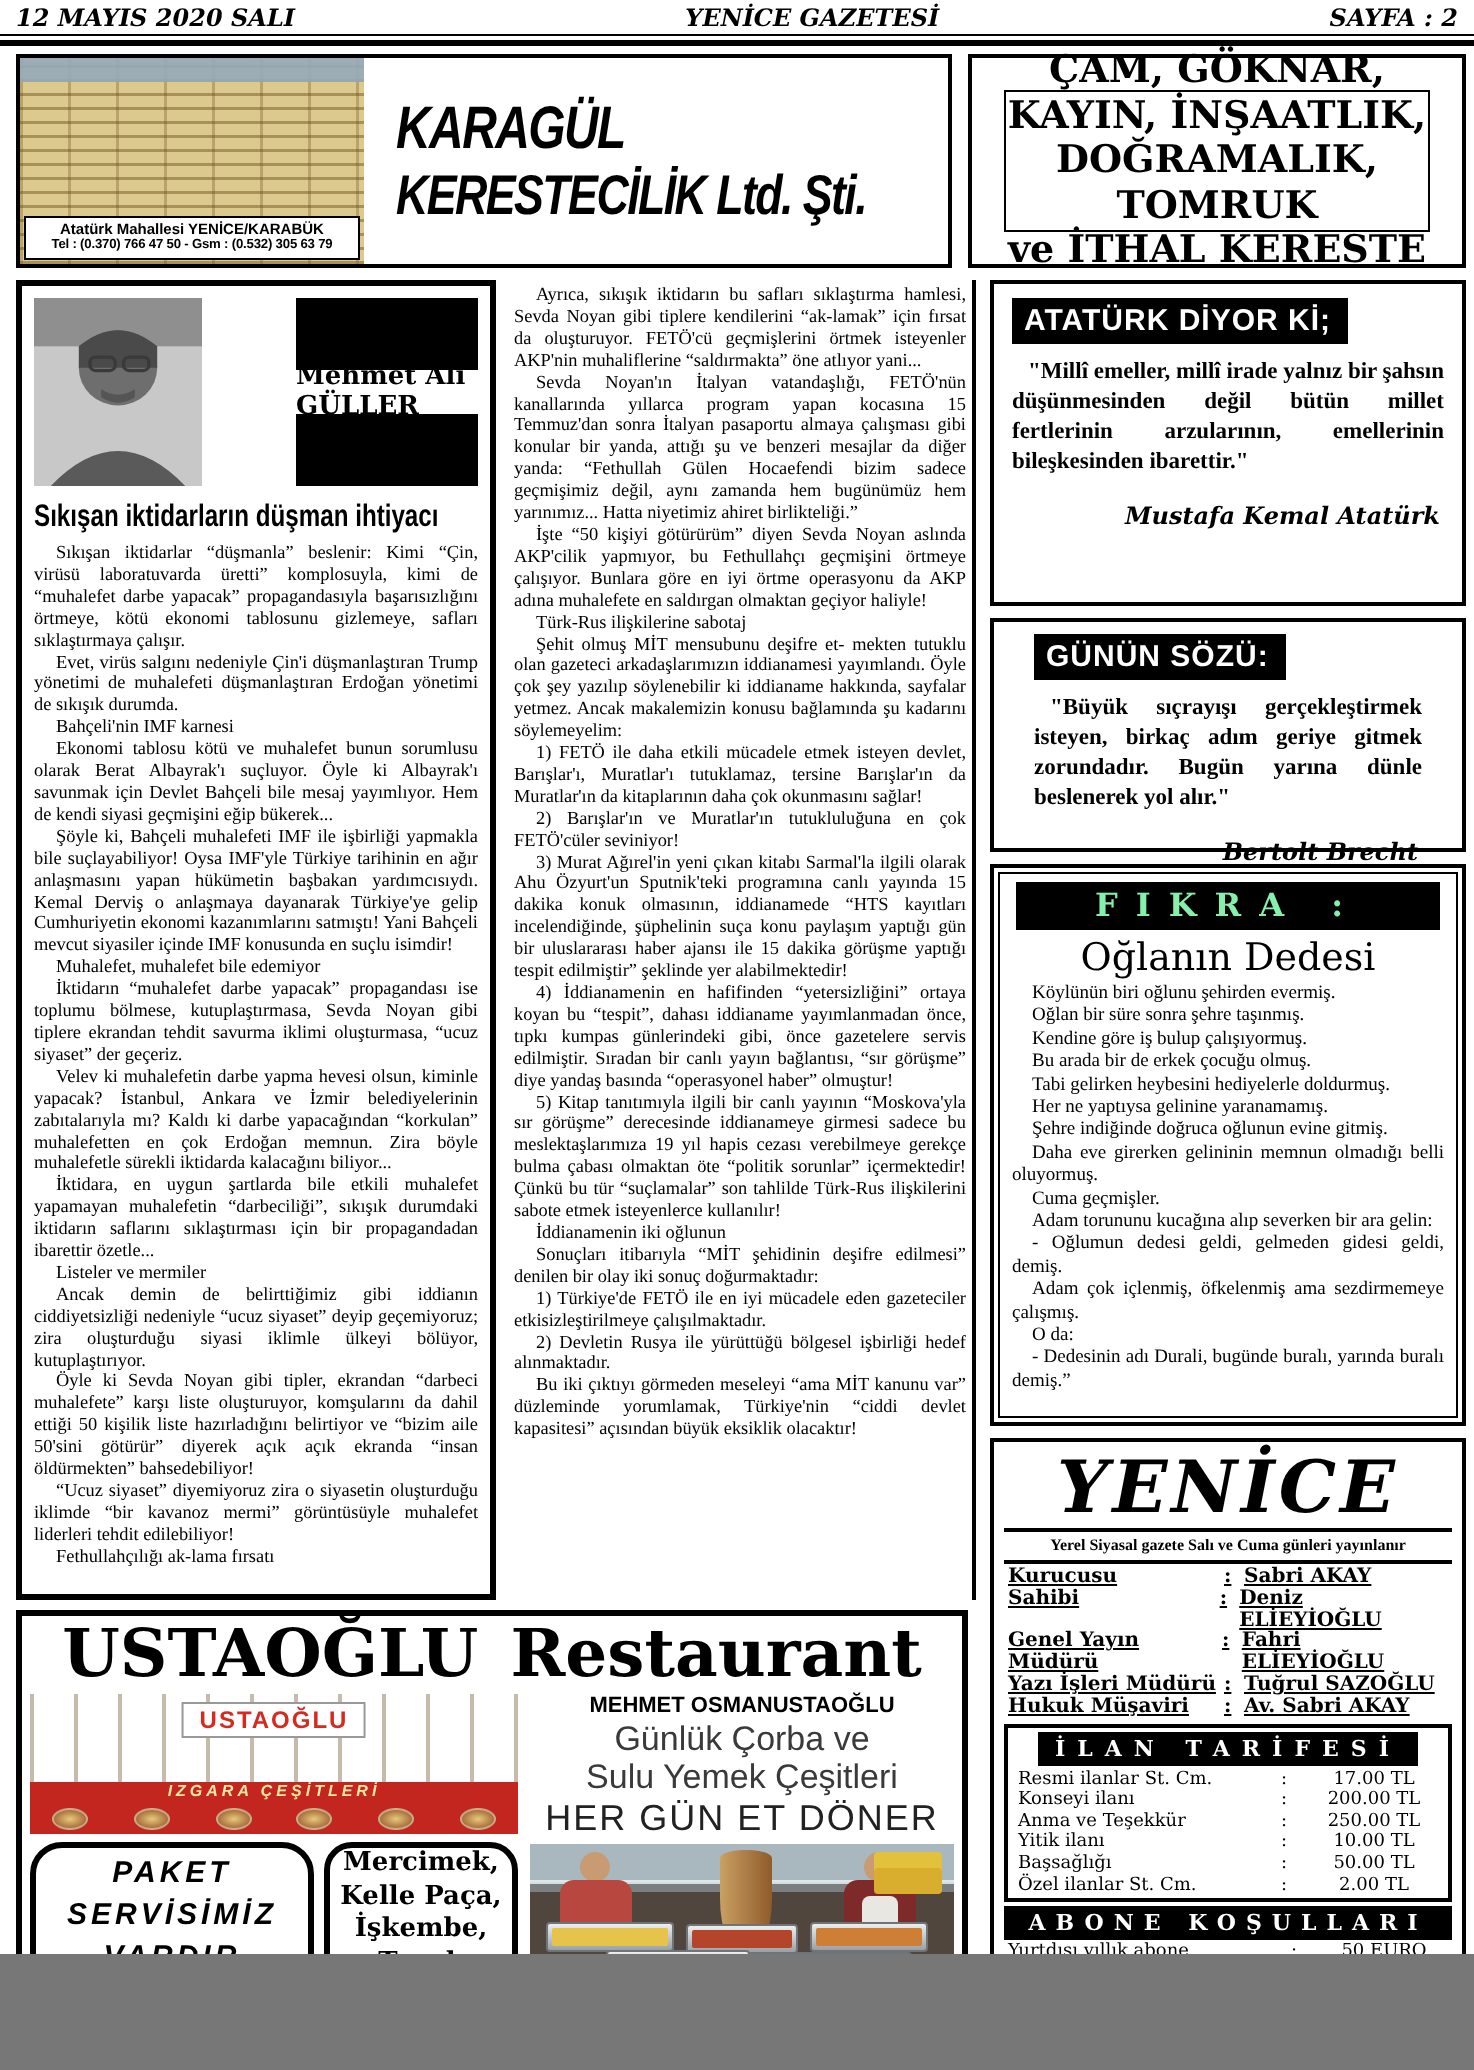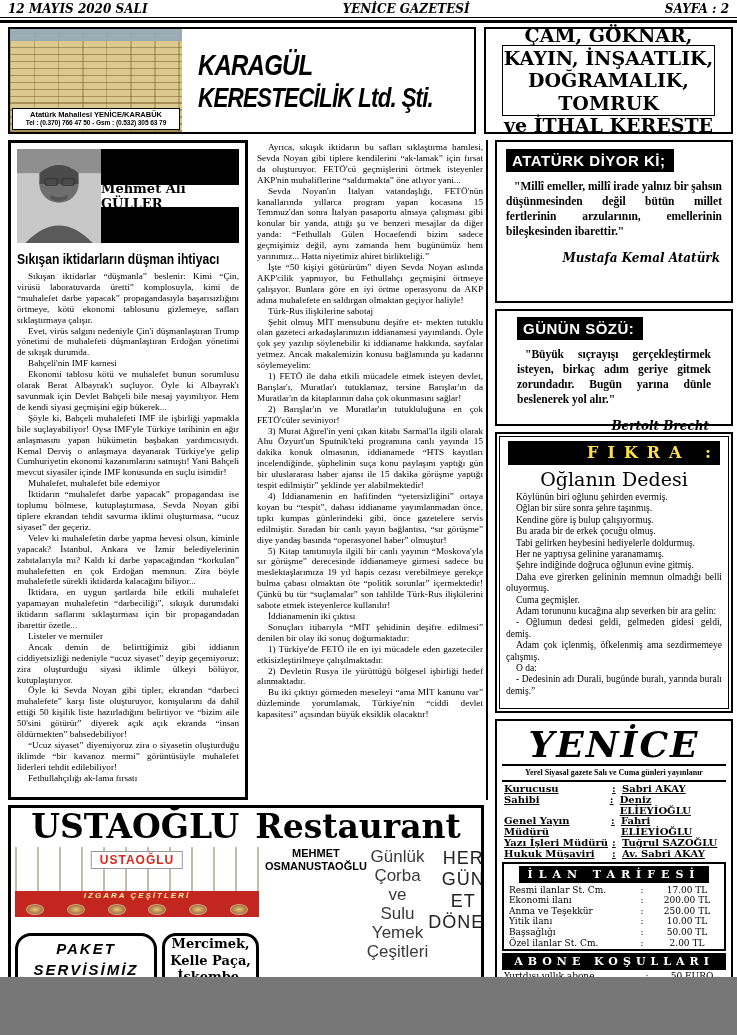--- a/index.html
+++ b/index.html
@@ -37,21 +37,21 @@
   .ad-kereste-inner { border:1px solid #000; height:100%; display:flex; flex-direction:column;
                       justify-content:center; text-align:center;
                       font:700 19px/1.18 "DejaVu Serif", serif; }
 
   
   .article-left { position:absolute; left:8px; top:140px; width:240px; height:660px;
                   border:3px solid #000; padding:6px 6px; overflow:hidden; }
   .author-block { display:flex; height:94px; }
   .author-photo { width:84px; flex:none; background:linear-gradient(#d6d6d6,#9b9b9b); }
   .author-photo svg { display:block; width:100%; height:100%; }
-  .author-bars { flex:1; display:flex; flex-direction:column; }
+  .author-bars { flex:1; display:flex; flex-direction:column;margin-left:47px; }
   .bar-black { flex:1; background:#000; }
   .author-name { height:22px; display:flex; align-items:center; justify-content:center;
                  font:700 13px "DejaVu Serif", serif; }
   .headline { margin:7px 0 4px; font:700 15.5px/1.1 "Liberation Sans", sans-serif;
               white-space:nowrap; transform:scaleX(.78); transform-origin:left center; }
   .body-text p { margin:0; text-indent:11px; text-align:justify;
                  font:400 9.2px/10.9px "Liberation Serif", serif; }
   .article-mid { position:absolute; left:257px; top:142px; width:226px; height:656px; overflow:hidden; }
   .col-rule { position:absolute; left:486px; top:140px; width:2px; height:660px; background:#000; }
 
@@ -60,21 +60,21 @@
   .box.ataturk { top:140px; height:163px; padding:7px 9px; }
   .box.gunun   { top:309px; height:117px; padding:6px 20px; }
   .title-bar { display:inline-block; background:#000; color:#fff; padding:4px 9px 4px 6px;
                font:800 15px/1 "Liberation Sans", sans-serif; letter-spacing:.5px; }
   .quote { margin-top:7px; font:700 11.5px/15px "Liberation Serif", serif;
            text-align:justify; text-indent:8px; }
   .sig { text-align:right; font:italic 700 12px "DejaVu Serif", serif; margin-top:3px; padding-right:2px; }
 
   .box.fikra { top:432px; height:281px; padding:2px; }
   .fikra-inner { border:1px solid #000; height:100%; padding:3px 6px; overflow:hidden; }
-  .fikra-bar { background:#000; color:#fde047; text-align:right; margin:1px 2px; padding:4px 0;
+  .fikra-bar { background:#000; color:#86efac; text-align:center; margin:1px 2px; padding:4px 0;
                font:700 16px/1 "DejaVu Serif", serif; letter-spacing:9px; }
   .fikra-title { text-align:center; font:400 19px/1.1 "DejaVu Serif", serif; margin:4px 0 2px; }
   .fikra-text p { margin:0; text-indent:10px; text-align:justify;
                   font:400 9.5px/11.4px "Liberation Serif", serif; }
 
   
   .box.masthead { top:719px; height:314px; padding:2px 5px; display:flex; flex-direction:column; overflow:hidden; }
   .yenice-logo { text-align:center; font:italic 900 36px/1 "DejaVu Serif", serif;
                  letter-spacing:2px; padding:3px 0 2px; }
   .masthead-sub { border-top:2px solid #000; border-bottom:2px solid #000; text-align:center;
@@ -105,29 +105,29 @@
                 background-image:repeating-linear-gradient(90deg, rgba(90,60,20,.35) 0 2px, rgba(0,0,0,0) 2px 22px); }
   .sf-sign { position:absolute; top:4px; left:50%; transform:translateX(-50%); background:#fff;
              border:1px solid #999; padding:1px 8px; white-space:nowrap;
              font:700 12px/1.2 "Liberation Sans", sans-serif; color:#d42a20; letter-spacing:1px; }
   .sf-banner { position:absolute; left:0; right:0; bottom:0; height:26px; background:#c3251f; }
   .sf-banner-text { position:absolute; top:1px; width:100%; text-align:center;
                     font:italic 700 8px/1 "Liberation Sans", sans-serif; color:#ffe9a0; letter-spacing:2px; }
   .sf-dots { position:absolute; bottom:2px; left:0; right:0; display:flex; justify-content:space-around; }
   .food-dot { width:18px; height:11px; border-radius:50%;
               background:radial-gradient(#e8c87c,#8a4a1f); border:1px solid rgba(255,255,255,.4); }
-  .rest-boxes { display:flex; gap:5px; margin-top:16px; flex:1; }
+  .rest-boxes { display:flex; gap:5px; margin-top:4px; flex:1; }
   .paket-box { width:142px; flex:none; border:3px solid #000; border-radius:16px; display:flex;
                flex-direction:column; justify-content:center; text-align:center;
                font:italic 900 15px/1.4 "Liberation Sans", sans-serif; letter-spacing:2px; }
   .dish-box { flex:1; border:3px solid #000; border-radius:14px; display:flex; flex-direction:column;
               justify-content:center; text-align:center; font:700 13px/1.3 "DejaVu Serif", serif; }
   .aile-line { text-align:center; font:400 15px/1 "Liberation Sans", sans-serif;
                letter-spacing:1.5px; color:#1a1a1a; padding:6px 0 1px; }
-  .rest-right { flex:1; display:flex; flex-direction:row; }
+  .rest-right { flex:1; display:flex; flex-direction:column; }
   .owner { text-align:center; font:700 11px/1.2 "Liberation Sans", sans-serif; }
   .menu-lines { text-align:center; font:400 17px/1.12 "Liberation Sans", sans-serif; color:#3a3a3a; }
   .doner-line { text-align:center; font:400 18px/1.2 "Liberation Sans", sans-serif;
                 color:#222; letter-spacing:1px; margin:1px 0 2px; }
   .food-photo { flex:1; position:relative; overflow:hidden;
                 background:linear-gradient(#a9b8bf 0 26%, #7b7f82 26% 33%, #51463d 33%); }
   .glass { position:absolute; top:24%; left:0; right:0; height:2px; background:#e7eef1; opacity:.85; }
   .doner-cone { position:absolute; left:45%; top:4%; width:26px; height:54px;
                 background:linear-gradient(90deg,#caa063,#8f5b2a);
                 border-radius:45% 45% 50% 50% / 8% 8% 55% 55%; }
@@ -234,21 +234,21 @@
   <p>Ayrıca, sıkışık iktidarın bu safları sıklaştırma hamlesi, Sevda Noyan gibi tiplere kendilerini “ak-lamak” için fırsat da oluşturuyor. FETÖ'cü geçmişlerini örtmek isteyenler AKP'nin muhaliflerine “saldırmakta” öne atlıyor yani...</p>
       <p>Sevda Noyan'ın İtalyan vatandaşlığı, FETÖ'nün kanallarında yıllarca program yapan kocasına 15 Temmuz'dan sonra İtalyan pasaportu almaya çalışması gibi konular bir yanda, attığı şu ve benzeri mesajlar da diğer yanda: “Fethullah Gülen Hocaefendi bizim sadece geçmişimiz değil, aynı zamanda hem bugünümüz hem yarınımız... Hatta niyetimiz ahiret birlikteliği.”</p>
       <p>İşte “50 kişiyi götürürüm” diyen Sevda Noyan aslında AKP'cilik yapmıyor, bu Fethullahçı geçmişini örtmeye çalışıyor. Bunlara göre en iyi örtme operasyonu da AKP adına muhalefete en saldırgan olmaktan geçiyor haliyle!</p>
       <p>Türk-Rus ilişkilerine sabotaj</p>
       <p>Şehit olmuş MİT mensubunu deşifre et- mekten tutuklu olan gazeteci arkadaşlarımızın iddianamesi yayımlandı. Öyle çok şey yazılıp söylenebilir ki iddianame hakkında, sayfalar yetmez. Ancak makalemizin konusu bağlamında şu kadarını söylemeyelim:</p>
       <p>1) FETÖ ile daha etkili mücadele etmek isteyen devlet, Barışlar'ı, Muratlar'ı tutuklamaz, tersine Barışlar'ın da Muratlar'ın da kitaplarının daha çok okunmasını sağlar!</p>
       <p>2) Barışlar'ın ve Muratlar'ın tutukluluğuna en çok FETÖ'cüler seviniyor!</p>
       <p>3) Murat Ağırel'in yeni çıkan kitabı Sarmal'la ilgili olarak Ahu Özyurt'un Sputnik'teki programına canlı yayında 15 dakika konuk olmasının, iddianamede “HTS kayıtları incelendiğinde, şüphelinin suça konu paylaşım yaptığı gün bir uluslararası haber ajansı ile 15 dakika görüşme yaptığı tespit edilmiştir” şeklinde yer alabilmektedir!</p>
       <p>4) İddianamenin en hafifinden “yetersizliğini” ortaya koyan bu “tespit”, dahası iddianame yayımlanmadan önce, tıpkı kumpas günlerindeki gibi, önce gazetelere servis edilmiştir. Sıradan bir canlı yayın bağlantısı, “sır görüşme” diye yandaş basında “operasyonel haber” olmuştur!</p>
       <p>5) Kitap tanıtımıyla ilgili bir canlı yayının “Moskova'yla sır görüşme” derecesinde iddianameye girmesi sadece bu meslektaşlarımıza 19 yıl hapis cezası verebilmeye gerekçe bulma çabası olmaktan öte “politik sorunlar” içermektedir! Çünkü bu tür “suçlamalar” son tahlilde Türk-Rus ilişkilerini sabote etmek isteyenlerce kullanılır!</p>
-      <p>İddianamenin iki çıktısı</p>
+      <p>İddianamenin iki oğlunun</p>
       <p>Sonuçları itibarıyla “MİT şehidinin deşifre edilmesi” denilen bir olay iki sonuç doğurmaktadır:</p>
       <p>1) Türkiye'de FETÖ ile en iyi mücadele eden gazeteciler etkisizleştirilmeye çalışılmaktadır.</p>
       <p>2) Devletin Rusya ile yürüttüğü bölgesel işbirliği hedef alınmaktadır.</p>
       <p>Bu iki çıktıyı görmeden meseleyi “ama MİT kanunu var” düzleminde yorumlamak, Türkiye'nin “ciddi devlet kapasitesi” açısından büyük eksiklik olacaktır!</p>
     </section>
   <div class="col-rule"></div>
 
   <section class="box ataturk">
     <div class="title-bar">ATATÜRK DİYOR Kİ;</div>
     <p class="quote">"Millî emeller, millî irade yalnız bir şahsın düşünmesinden değil bütün millet fertlerinin arzularının, emellerinin bileşkesinden ibarettir."</p>
@@ -324,21 +324,21 @@
       <div class="mini-bar">İLAN TARİFESİ</div>
       <div>
 
           <div class="trow">
             <span class="tl">Resmi ilanlar St. Cm.</span>
             <span class="ts">:</span>
             <span class="tp">17.00 TL</span>
           </div>
 
           <div class="trow">
-            <span class="tl">Ekonomi ilanı</span>
+            <span class="tl">Konseyi ilanı</span>
             <span class="ts">:</span>
             <span class="tp">200.00 TL</span>
           </div>
 
           <div class="trow">
             <span class="tl">Anma ve Teşekkür</span>
             <span class="ts">:</span>
             <span class="tp">250.00 TL</span>
           </div>
 

